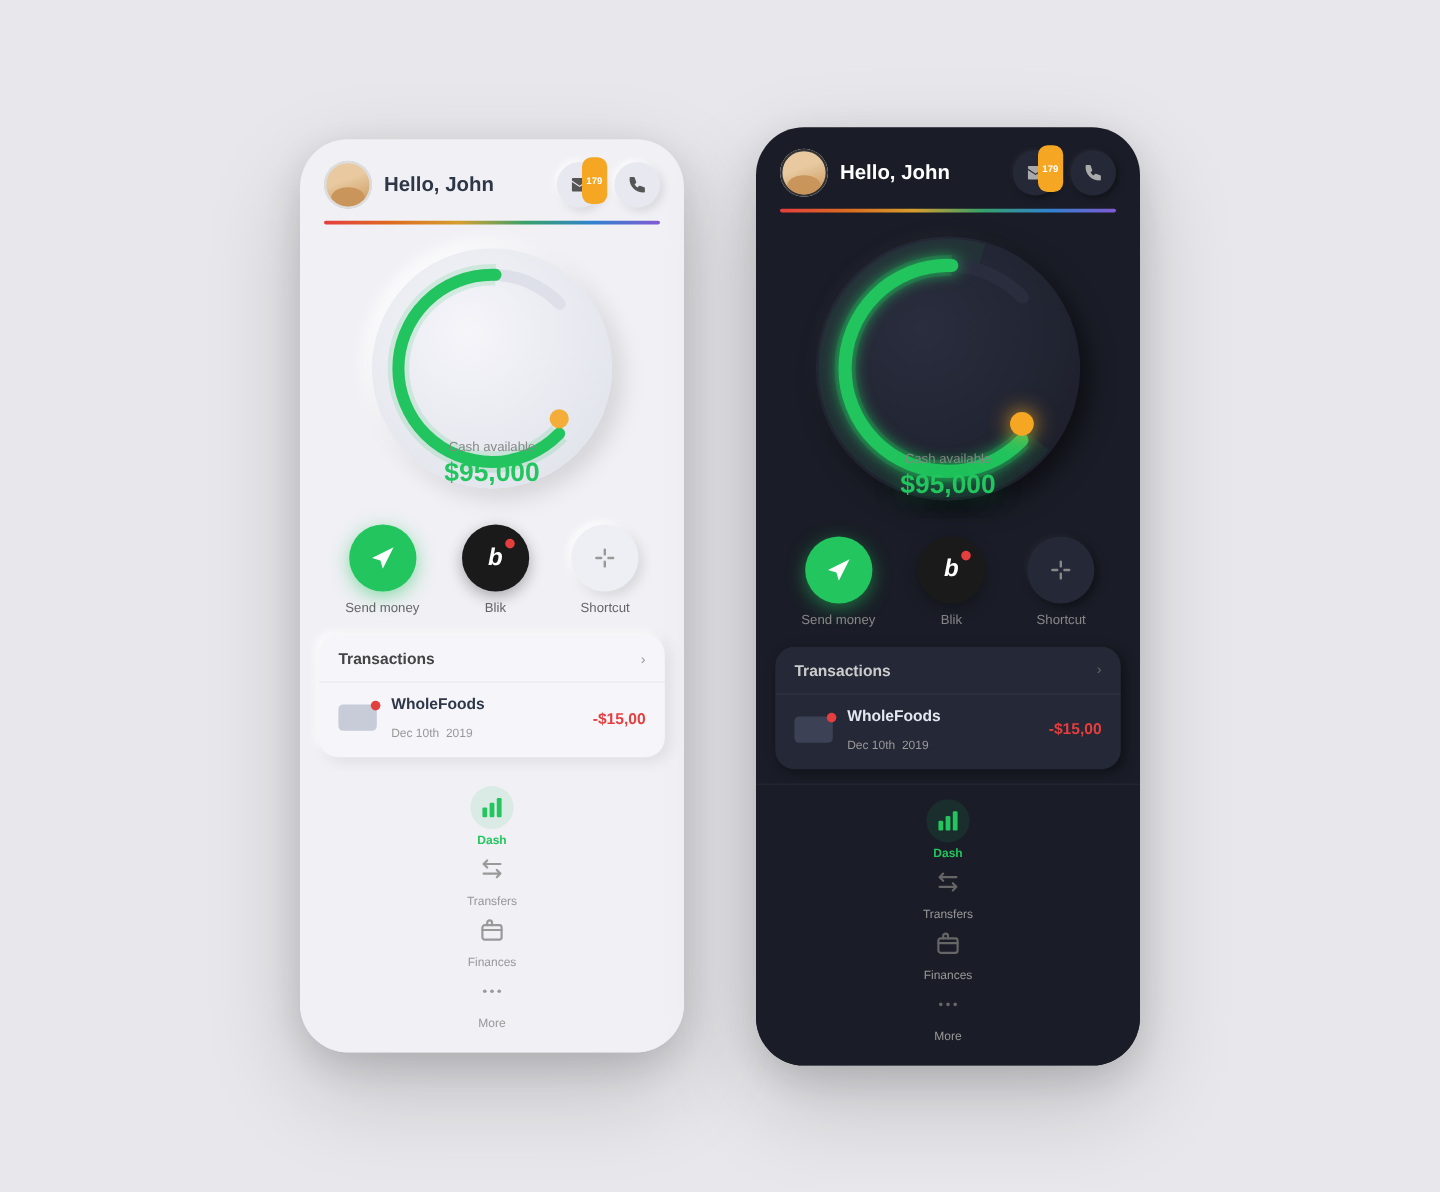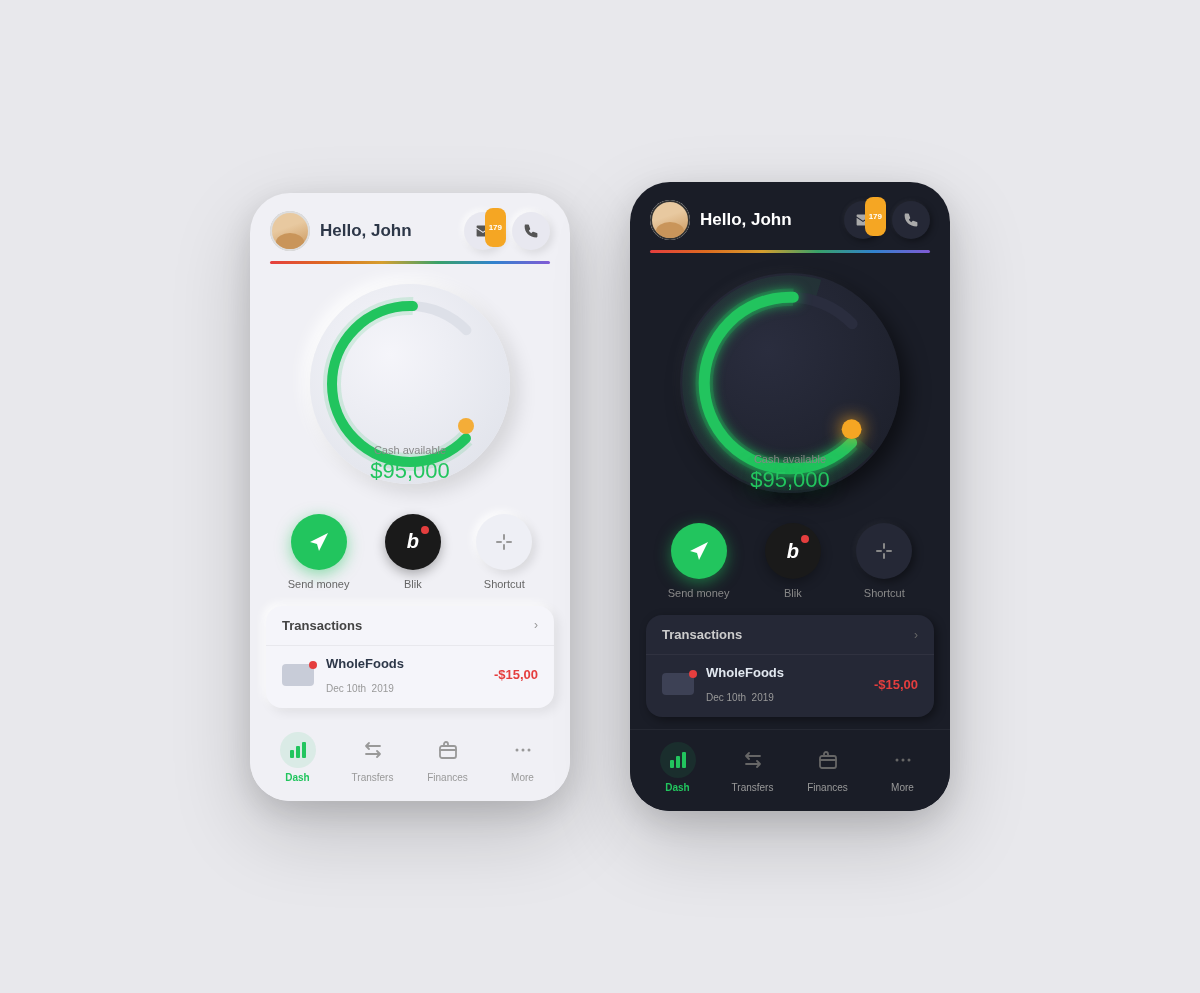--- a/index.html
+++ b/index.html
@@ -138,21 +138,21 @@
       z-index: 1;
       position: relative;
     }
     .cash-label {
       font-size: 11px;
       color: #888;
       margin-bottom: 2px;
     }
     .cash-amount {
       font-size: 22px;
-      font-weight: 400;
+      font-weight: 700;
       color: #22c55e;
     }
     .phone-dark .cash-amount {
       text-shadow: 0 0 20px rgba(34, 197, 94, 0.5);
     }
 
     
     .actions {
       display: flex;
       justify-content: space-around;
@@ -299,20 +299,21 @@
       font-weight: 700;
       color: #e53e3e;
     }
 
     
     .bottom-nav {
       display: flex;
       justify-content: flex-end;
       padding: 12px 10px 18px;
       margin-top: 12px;
+      flex-direction: column;
     }
     .phone-light .bottom-nav {
       background: #f0f0f5;
     }
     .phone-dark .bottom-nav {
       background: #1a1d27;
       border-top: 1px solid rgba(255,255,255,0.05);
     }
     .nav-item {
       display: flex;

